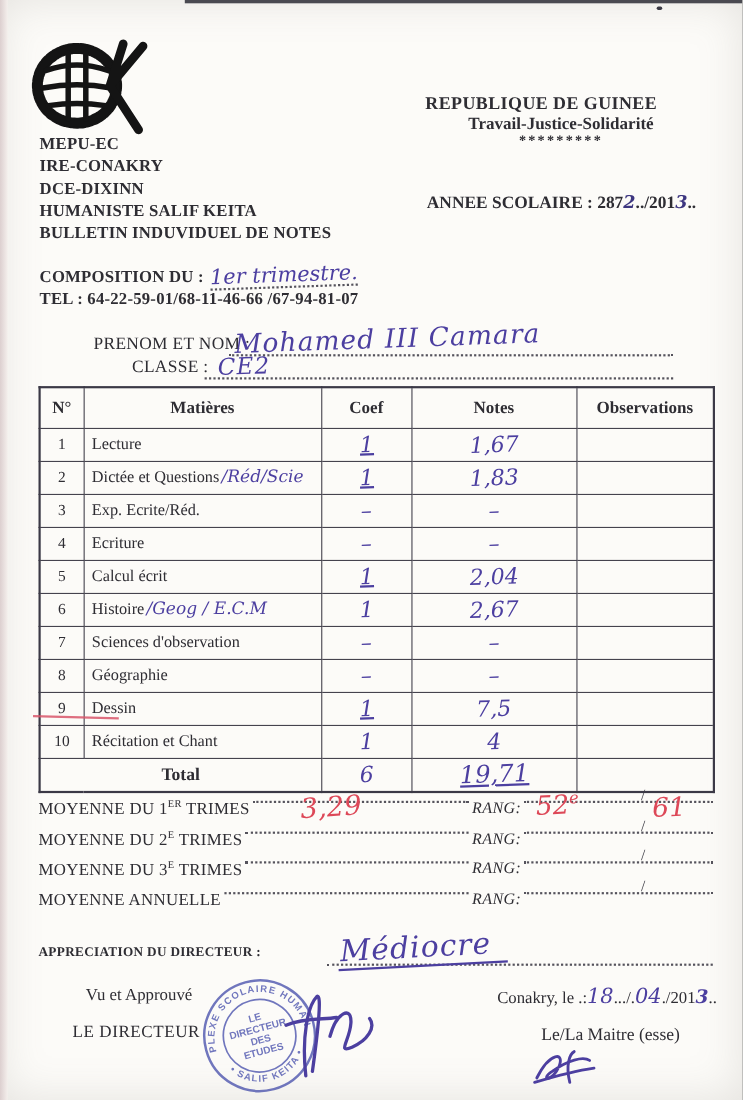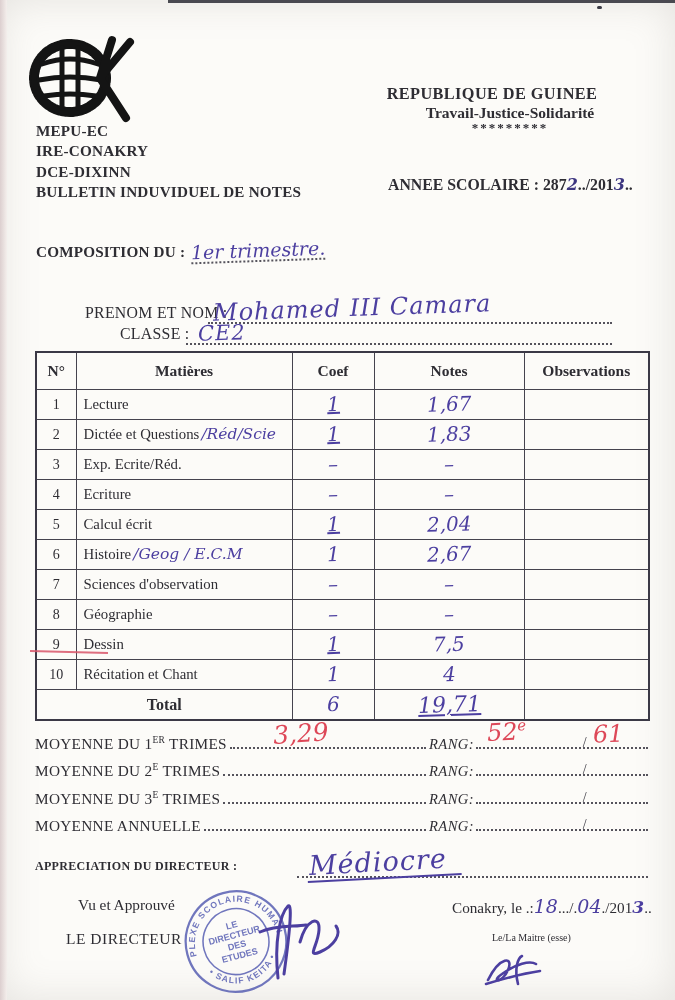--- a/index.html
+++ b/index.html
@@ -23,21 +23,21 @@
   #grades-table th{font-size:15.5px;font-weight:bold;height:36px;}
   #grades-table td{height:29px;vertical-align:middle;}
   .cell-num{text-align:center;font-size:14px;}
   .cell-subject{font-size:14.8px;padding-left:7px !important;white-space:nowrap;margin-left:37px;}
   .cell-subject .hw{font-size:15.5px;margin-left:2px;}
   .cell-center{text-align:center;}
   .hw-grade{font-size:20px;display:inline-block;transform:rotate(-2deg);}
   .hw-grade.u{text-decoration:underline;}
   .total-label{font-weight:bold;font-size:16px;text-align:center;}
   
-  .mv-line{position:relative;height:27.6px;display:flex;align-items:flex-end;}
+  .mv-line{position:relative;height:27.6px;display:flex;align-items:flex-start;}
   .mv-label{font-size:15.3px;letter-spacing:.3px;white-space:nowrap;padding-bottom:2px;}
   .mv-rang{font-size:14.6px;white-space:nowrap;padding-bottom:2px;letter-spacing:.4px;font-style:italic;}
   .mv-lead1{flex:1;margin:0 3px 6px 3px;}
   .mv-lead2{width:172px;margin:0 0 6px 2px;position:relative;}
   .mv-slash{position:absolute;left:62%;bottom:-4px;font-size:14px;color:#3d3c45;}
   .mv-val{position:absolute;left:238px;top:-6px;font-size:25px;transform:rotate(-4deg);}
   .mv-rangval{position:absolute;left:452px;top:-8px;font-size:24px;transform:rotate(-3deg);}
   .mv-total{position:absolute;left:558px;top:-5px;font-size:24px;transform:rotate(-2deg);}
   
   svg text{font-family:"Liberation Sans",sans-serif;}
@@ -65,26 +65,28 @@
   <div class="abs b" style="left:395px;top:104px;width:230px;text-align:center;font-size:15.5px;">Travail-Justice-Solidarité</div>
   <div class="abs b" style="left:395px;top:120px;width:230px;text-align:center;font-size:13px;letter-spacing:2px;">*********</div>
   <div class="abs b" style="left:388px;top:176px;font-size:15.8px;white-space:nowrap;">
     <span>ANNEE SCOLAIRE : 287</span><span class="hw" style="font-size:16px;color:#3d3680;">2</span><span>../201</span><span class="hw" style="font-size:16px;color:#3d3680;">3</span><span>..</span>
   </div>
 
   <div class="abs" id="org-block" style="left:36px;top:121px;">
       <div class="org-line">MEPU-EC</div>
       <div class="org-line">IRE-CONAKRY</div>
       <div class="org-line">DCE-DIXINN</div>
+      <div class="org-line">HUMANISTE SALIF KEITA</div>
       <div class="org-line">BULLETIN INDUVIDUEL DE NOTES</div>
     </div>
   <div class="abs" style="left:36px;top:241px;white-space:nowrap;">
     <span class="org-line">COMPOSITION DU :</span>
     <span class="hw" style="font-size:19px;display:inline-block;transform:rotate(-2deg);margin-left:2px;border-bottom:2px dotted #55535c;">1er trimestre.</span>
   </div>
+  <div class="abs org-line" style="left:36px;top:262px;">TEL : 64-22-59-01/68-11-46-66 /67-94-81-07</div>
 
   <div class="abs" style="left:85px;top:304px;width:527px;height:26px;">
     <span style="font-size:15.8px;letter-spacing:.3px;">PRENOM ET NOM :</span>
     <div class="leader abs" style="left:123px;top:17px;width:404px;"></div>
     <span class="hw abs" style="left:128px;top:-8px;font-size:24px;transform:rotate(-2deg);letter-spacing:1px;">Mohamed III Camara</span>
   </div>
   <div class="abs" style="left:120px;top:325px;width:492px;height:26px;">
     <span style="font-size:15.8px;letter-spacing:.3px;">CLASSE :</span>
     <div class="leader abs" style="left:66px;top:17px;width:426px;"></div>
     <span class="hw abs" style="left:78px;top:-2px;font-size:21px;transform:rotate(-2deg);letter-spacing:1px;">CE2</span>
@@ -278,21 +280,21 @@
     <g stroke="#4c3fa0" stroke-width="3" fill="none" stroke-linecap="round">
       <path d="M30,80 C26,44 32,16 40,8 C45,4 41,40 36,76"></path>
       <path d="M12,34 C28,27 46,29 58,27"></path>
       <path d="M52,44 C58,22 72,16 71,32 C70,48 58,60 72,54 C86,48 94,36 88,28"></path>
     </g>
   </svg>
 
   <div class="abs" style="left:452px;top:897px;font-size:15.2px;white-space:nowrap;">
     <span>Conakry, le .:</span><span class="hw" style="font-size:19px;">18</span><span>.../.</span><span class="hw" style="font-size:19px;">04</span><span>./201</span><span class="hw" style="font-size:17px;font-weight:bold;">3</span><span>..</span>
   </div>
-  <div class="abs" style="left:492px;top:932px;font-size:10px;">Le/La Maitre (esse)</div>
+  <div class="abs" style="left:492px;top:932px;font-size:16px;">Le/La Maitre (esse)</div>
 
   <svg class="abs" style="left:478px;top:948px;" width="80" height="44" viewBox="0 0 80 44">
     <g stroke="#4c3fa0" stroke-width="2.6" fill="none" stroke-linecap="round">
       <path d="M10,32 C22,8 36,8 30,22 C24,36 12,34 24,26 C38,16 52,12 58,16"></path>
       <path d="M8,36 C28,30 48,25 62,23"></path>
       <path d="M40,36 C36,20 40,10 44,8"></path>
     </g>
   </svg>
 
 </div>

